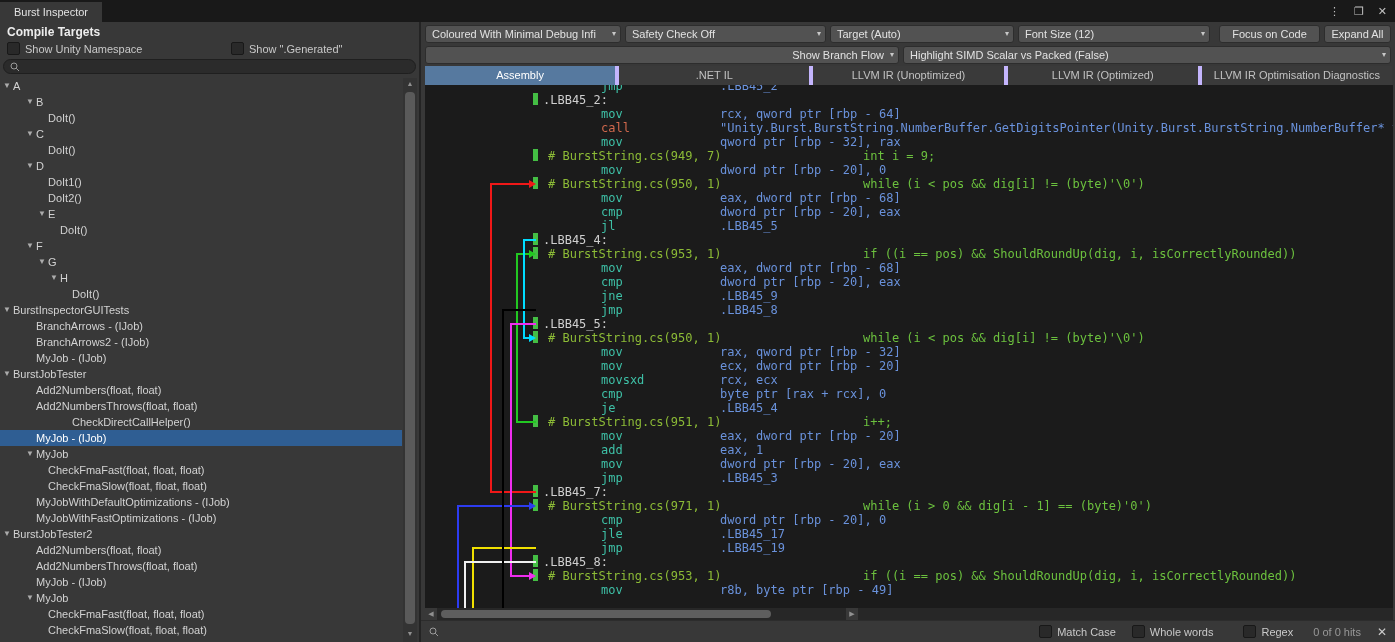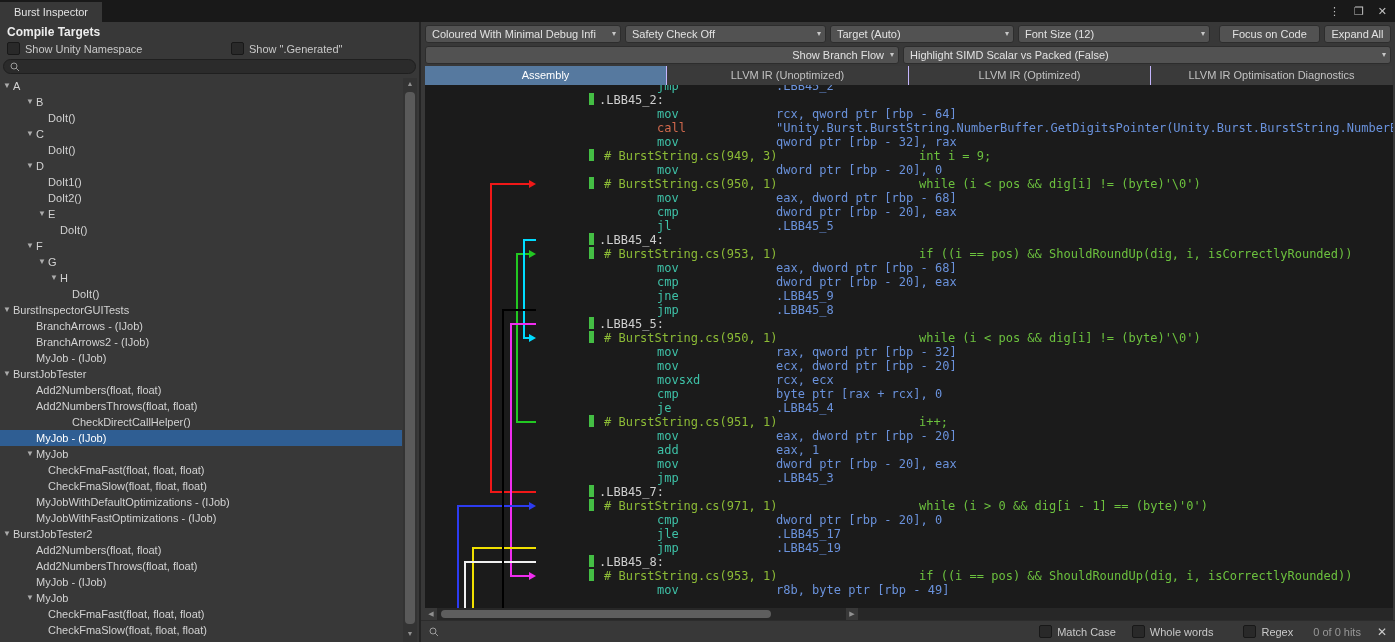--- a/index.html
+++ b/index.html
@@ -30,27 +30,27 @@
   .lp-thumb{position:absolute;left:2px;width:10px;top:14px;bottom:18px;background:#5A5A5A;border-radius:4px;}
   .divider{position:absolute;left:419px;top:22px;width:2px;bottom:0;background:#242424;}
 
   
   .right{position:absolute;left:421px;top:22px;right:0;bottom:0;background:#383838;}
   .dd,.btn{position:absolute;height:18px;background:#525252;border:1px solid #2D2D2D;border-radius:3px;font-size:11px;color:#E2E2E2;line-height:16px;overflow:hidden;white-space:nowrap;}
   .dd{padding:0 14px 0 6px;}
   .btn{text-align:center;}
   .dd .arr{position:absolute;right:4px;top:0;font-size:8px;color:#C8C8C8;line-height:16px;}
   .tabs{position:absolute;left:4px;top:44px;right:3px;height:19px;display:flex;}
-  .tab{flex:1;font-size:11px;line-height:19px;text-align:center;color:#C2C2C2;background:#3A3A3A;border-right:1px solid #c4b5fd;overflow:hidden;white-space:nowrap;}
+  .tab{flex:1;font-size:11px;line-height:19px;text-align:center;color:#C2C2C2;background:#3A3A3A;border-right:4px solid #c4b5fd;overflow:hidden;white-space:nowrap;}
   .tab:last-child{border-right:none;}
   .tab.active{background:#56799F;color:#FFF;}
 
   
   .code{position:absolute;left:4px;top:63px;right:2px;height:523px;background:#1B1B1B;overflow:hidden;}
-  .lines{position:absolute;left:16px;top:-6px;right:0;padding-left:40px;}
+  .lines{position:absolute;left:0;top:-6px;right:0;}
   .cl{position:relative;height:14px;white-space:pre;font-family:"DejaVu Sans Mono","Liberation Mono",monospace;font-size:12px;line-height:14px;}
   .cl span{position:absolute;top:0;}
   .mark{left:108px;width:5px;height:12px;top:1px;background:#44BE44;}
   .lab{left:118px;color:#CFCFCF;}
   .mn{left:176px;color:#3EC1A7;}
   .mn.call{color:#D2694D;}
   .op{left:295px;color:#6A92DC;}
   .loc{left:123px;color:#8CBB36;}
   .srcc{left:438px;color:#6CC13E;}
   #arrow-svg{position:absolute;left:0;top:0;}
@@ -258,33 +258,34 @@
       <span>Show Branch Flow</span>
       <span class="arr">▾</span>
     </div>
     <div class="dd" style="left:482px;top:24px;width:488px;">
       <span>Highlight SIMD Scalar vs Packed (False)</span>
       <span class="arr">▾</span>
     </div>
 
     <div class="tabs" id="tabs">
         <div class="tab active">Assembly</div>
+        <div class="tab">.NET IL</div>
         <div class="tab">LLVM IR (Unoptimized)</div>
         <div class="tab">LLVM IR (Optimized)</div>
         <div class="tab">LLVM IR Optimisation Diagnostics</div>
       </div>
 
     <div class="code">
       <div class="lines" id="code-lines">
           <div class="cl"><span class="mn">jmp</span><span class="op">.LBB45_2</span></div>
           <div class="cl"><span class="mark"></span><span class="lab">.LBB45_2:</span></div>
           <div class="cl"><span class="mn">mov</span><span class="op">rcx, qword ptr [rbp - 64]</span></div>
           <div class="cl"><span class="mn call">call</span><span class="op">"Unity.Burst.BurstString.NumberBuffer.GetDigitsPointer(Unity.Burst.BurstString.NumberBuffer* t</span></div>
           <div class="cl"><span class="mn">mov</span><span class="op">qword ptr [rbp - 32], rax</span></div>
-          <div class="cl"><span class="mark"></span><span class="loc"># BurstString.cs(949, 3)</span><span class="srcc">int i = 9;</span></div>
+          <div class="cl"><span class="mark"></span><span class="loc"># BurstString.cs(949, 7)</span><span class="srcc">int i = 9;</span></div>
           <div class="cl"><span class="mn">mov</span><span class="op">dword ptr [rbp - 20], 0</span></div>
           <div class="cl"><span class="mark"></span><span class="loc"># BurstString.cs(950, 1)</span><span class="srcc">while (i &lt; pos &amp;&amp; dig[i] != (byte)'\0')</span></div>
           <div class="cl"><span class="mn">mov</span><span class="op">eax, dword ptr [rbp - 68]</span></div>
           <div class="cl"><span class="mn">cmp</span><span class="op">dword ptr [rbp - 20], eax</span></div>
           <div class="cl"><span class="mn">jl</span><span class="op">.LBB45_5</span></div>
           <div class="cl"><span class="mark"></span><span class="lab">.LBB45_4:</span></div>
           <div class="cl"><span class="mark"></span><span class="loc"># BurstString.cs(953, 1)</span><span class="srcc">if ((i == pos) &amp;&amp; ShouldRoundUp(dig, i, isCorrectlyRounded))</span></div>
           <div class="cl"><span class="mn">mov</span><span class="op">eax, dword ptr [rbp - 68]</span></div>
           <div class="cl"><span class="mn">cmp</span><span class="op">dword ptr [rbp - 20], eax</span></div>
           <div class="cl"><span class="mn">jne</span><span class="op">.LBB45_9</span></div>

